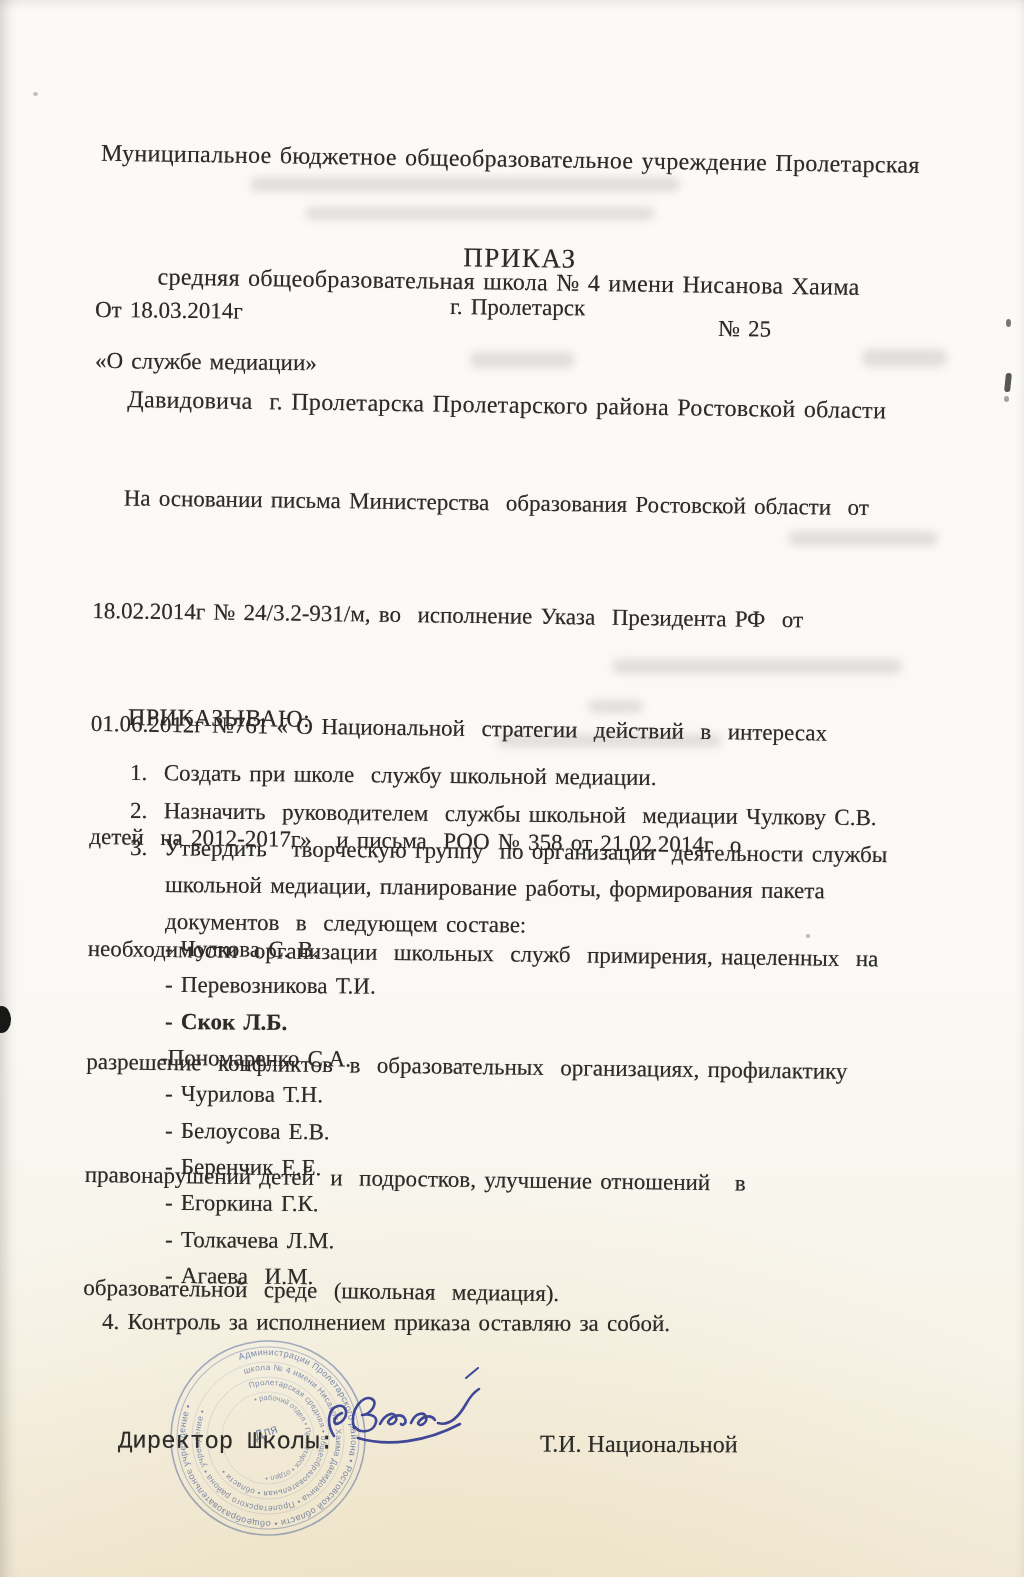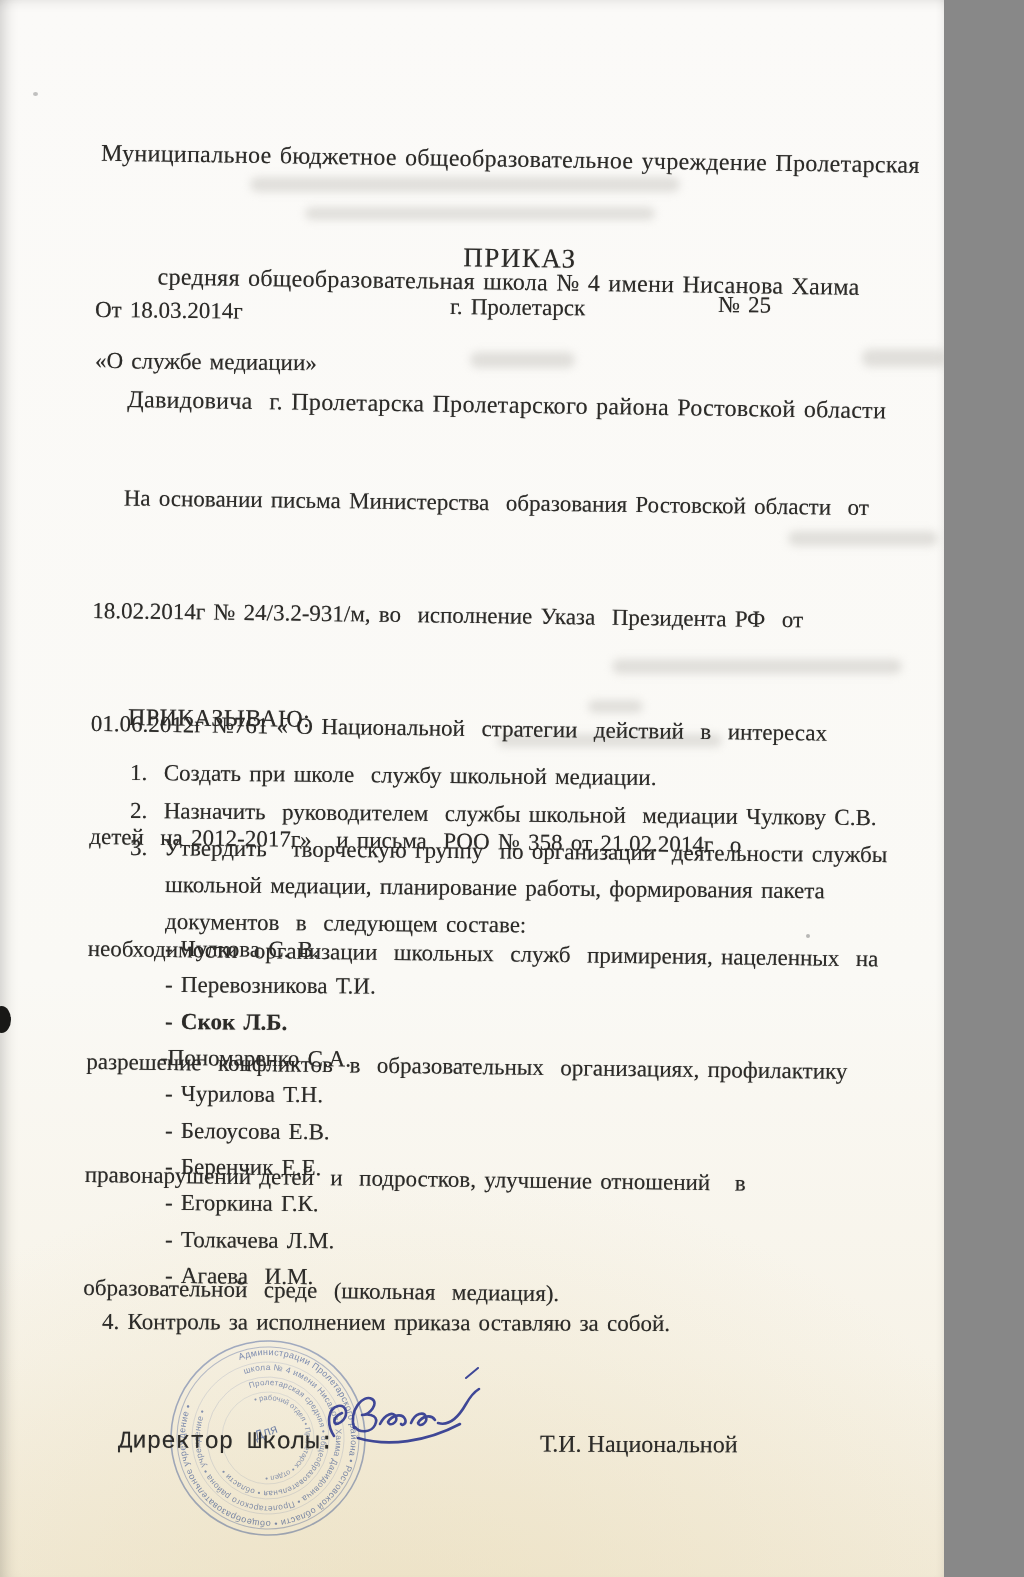--- a/index.html
+++ b/index.html
@@ -1,17 +1,17 @@
 <!DOCTYPE html>
 <html><head>
 <meta charset="utf-8">
 <style>
   html,body{margin:0;padding:0;background:#888;}
   #page{
-    position:relative;width:944px;height:1577px;overflow:hidden;
+    position:relative;width:1024px;height:1577px;overflow:hidden;
     font-family:"Liberation Serif","DejaVu Serif",serif;
     color:#2c2b28;
     background:
       radial-gradient(120% 55% at 42% 108%, rgba(232,218,180,.6), rgba(232,218,180,0) 62%),
       linear-gradient(180deg,#fbfaf8 0%,#faf9f5 62%,#f7f3e8 86%,#f2ebd9 100%);
     box-shadow: inset 16px 0 16px -13px rgba(0,0,0,.20),
                 inset -8px 0 10px -8px rgba(0,0,0,.10),
                 inset 0 12px 14px -12px rgba(0,0,0,.12);
   }
   .txt{position:absolute;white-space:pre;text-shadow:0 0 .7px rgba(45,45,45,.55);}
@@ -54,21 +54,21 @@
   <div class="smudge" style="left:862px;top:349px;width:85px;height:18px;"></div>
   <div class="smudge" style="left:788px;top:531px;width:150px;height:15px;"></div>
   <div class="smudge" style="left:612px;top:659px;width:290px;height:15px;"></div>
   <div class="smudge" style="left:588px;top:700px;width:55px;height:13px;"></div>
   <div class="smudge" style="left:497px;top:734px;width:225px;height:13px;"></div>
 
   <div id="order-title" class="txt">ПРИКАЗ</div>
 
   <div class="txt body-size meta" style="left:95px;top:297px;">От 18.03.2014г</div>
   <div class="txt body-size meta" style="left:450px;top:294px;">г. Пролетарск</div>
-  <div class="txt body-size meta" style="left:718px;top:292px;">№ 25</div>
+  <div class="txt body-size meta" style="left:718px;top:316px;">№ 25</div>
 
   <div class="txt body-size meta" style="left:95px;top:348px;">«О службе медиации»</div>
 
   <div id="preamble" class="txt body-size">
     <span class="txt indent">На основании письма Министерства  образования Ростовской области  от</span>
     <span class="txt">18.02.2014г № 24/3.2-931/м, во  исполнение Указа  Президента РФ  от</span>
     <span class="txt">01.06.2012г №761 « О Национальной  стратегии  действий  в  интересах</span>
     <span class="txt">детей  на 2012-2017г»   и письма  РОО № 358 от 21.02.2014г  о</span>
     <span class="txt">необходимости  организации  школьных  служб  примирения, нацеленных  на</span>
     <span class="txt">разрешение  конфликтов  в  образовательных  организациях, профилактику</span>

